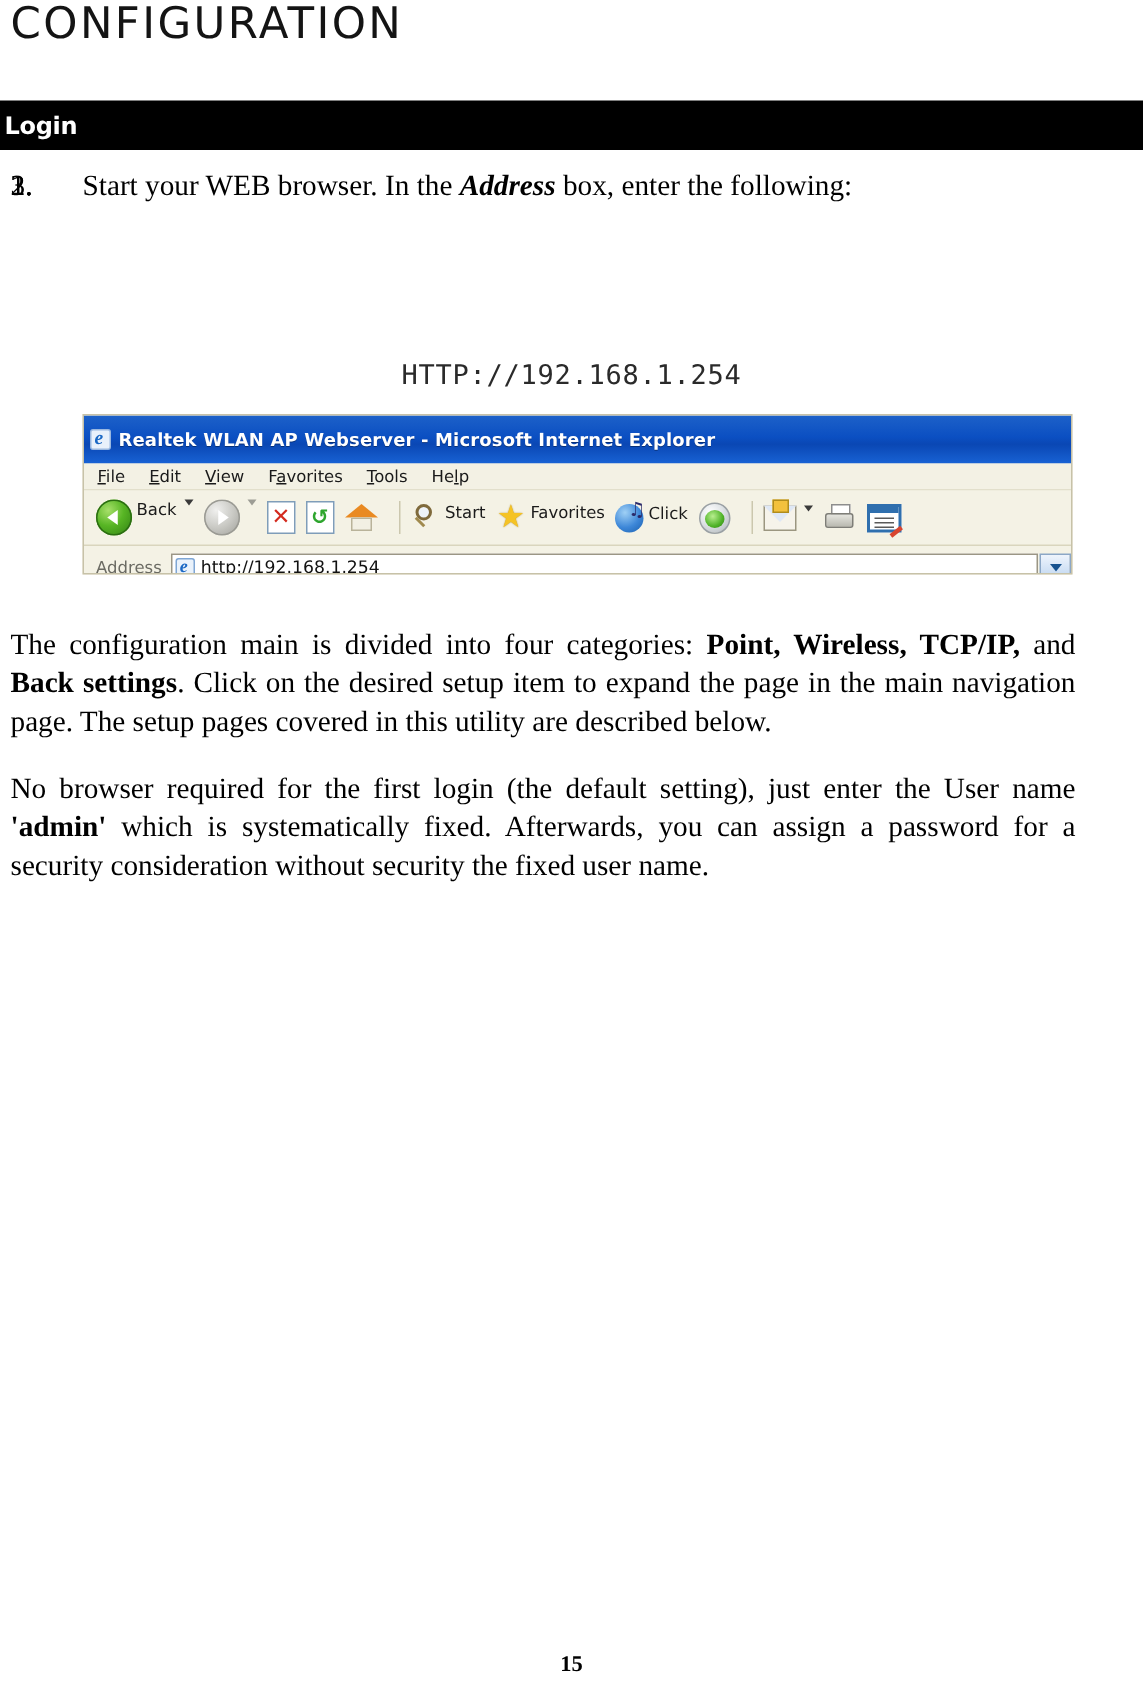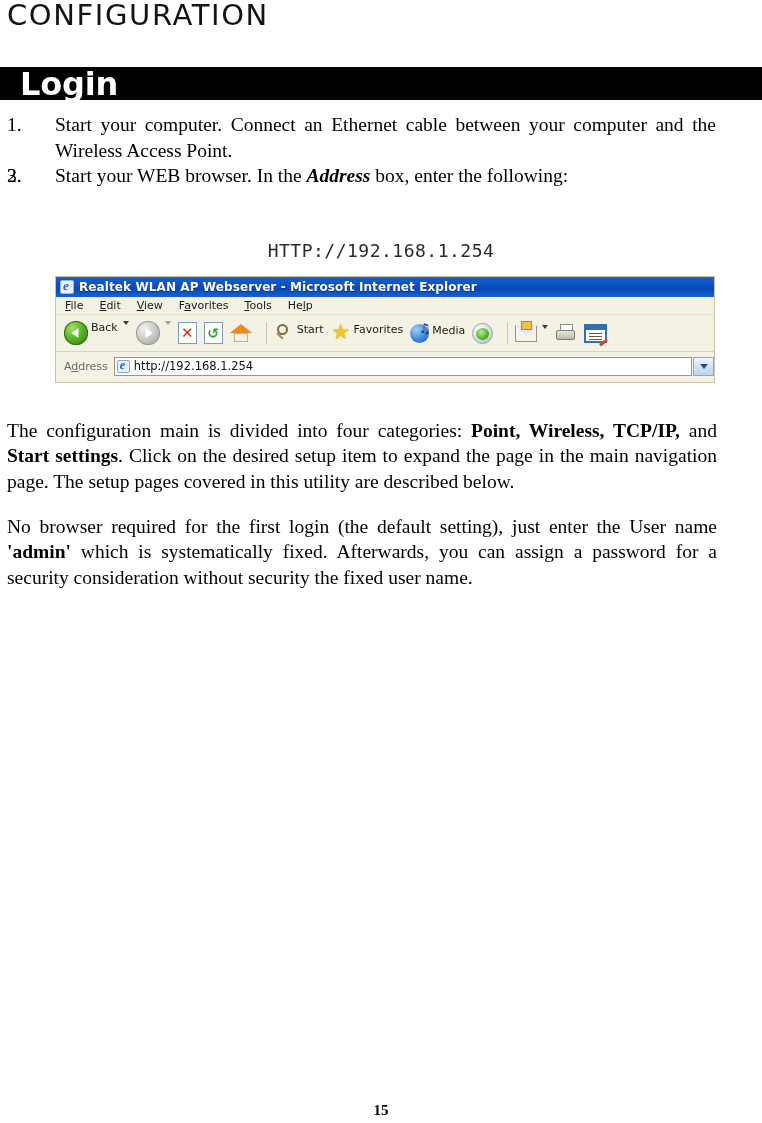--- a/index.html
+++ b/index.html
@@ -34,25 +34,25 @@
   #section-bar {
     position: absolute;
     left: 0;
     top: 67px;
     width: 762px;
     height: 33px;
     background: #000000;
   }
   #section-bar-label {
     position: absolute;
-    left: 20px;
+    left: 3px;
     top: 2px;
     font-family: "DejaVu Sans", "Liberation Sans", sans-serif;
     font-weight: 700;
-    font-size: 32px;
+    font-size: 16px;
     line-height: 30px;
     color: #ffffff;
     letter-spacing: -0.2px;
   }
 
   
   #steps {
     position: absolute;
     left: 0;
     top: 112px;
@@ -103,21 +103,21 @@
     width: 660px;
     height: 107px;
     background: #f1efe2;
     border: 1px solid #c7c2a8;
     box-sizing: border-box;
     font-family: "DejaVu Sans", "Liberation Sans", sans-serif;
     overflow: hidden;
   }
   
   #ie-titlebar {
-    height: 20px;
+    height: 32px;
     background: linear-gradient(to bottom, #1d61c9 0%, #0b4fc2 45%, #0a47b4 60%, #1862d4 100%);
     display: flex;
     align-items: center;
     padding-left: 4px;
     box-sizing: border-box;
   }
   #ie-title-icon {
     width: 14px; height: 14px;
     border-radius: 2px;
     background: #e9f1fb;
@@ -524,21 +524,20 @@
 <div id="page-title">CONFIGURATION</div>
 
 <div id="section-bar">
   <div id="section-bar-label">Login</div>
 </div>
 
 <div id="steps">
 
   <div class="step">
     <span class="step-num">1.</span>
-    <span class="step-text">Start your computer. Connect an Ethernet cable between your computer and the Wireless Access Point.</span>
   </div>
 
   <div class="step">
     <span class="step-num">2.</span>
   </div>
 
   <div class="step">
     <span class="step-num">3.</span>
     <span class="step-text nojust"><span>Start your WEB browser. In the </span><span class="em-italic">Address</span><span> box, enter the following:</span></span>
   </div>
@@ -609,21 +608,21 @@
       <span class="tb-label">Start</span>
     </div>
 
     <div class="tb-item">
       <span class="star-icon">★</span>
       <span class="tb-label">Favorites</span>
     </div>
 
     <div class="tb-item">
       <span class="media-icon"></span>
-      <span class="tb-label">Media</span>
+      <span class="tb-label">Click</span>
     </div>
 
     <div class="tb-item">
       <span class="msgr-icon"></span>
     </div>
 
     <div class="tb-sep"></div>
 
     <div class="tb-item">
       <span class="mail-icon"></span>
@@ -652,17 +651,17 @@
       <span id="address-fav-icon"></span>
       <span id="address-value">http://192.168.1.254</span>
     </div>
     <div id="address-dropdown">
       <span class="chev"></span>
     </div>
   </div>
 
 </div>
 
-<p class="body-para" id="para-1"><span>The configuration main is divided into four categories: </span><b>Point, Wireless, TCP/IP,</b><span> and </span><b>Start settings</b><span>.  Click on the desired setup item to expand the page in the main navigation page. The setup pages covered in this utility are described below.</span></p>
+<p class="body-para" id="para-1"><span>The configuration main is divided into four categories: </span><b>Point, Wireless, TCP/IP,</b><span> and </span><b>Back settings</b><span>.  Click on the desired setup item to expand the page in the main navigation page. The setup pages covered in this utility are described below.</span></p>
 
 <p class="body-para" id="para-2"><span>No browser required for the first login (the default setting), just enter the User name </span><b>'admin'</b><span> which is systematically fixed. Afterwards, you can assign a password for a security consideration without security the fixed user name.</span></p>
 
 <div id="page-number">15</div>
 
 </body></html>

